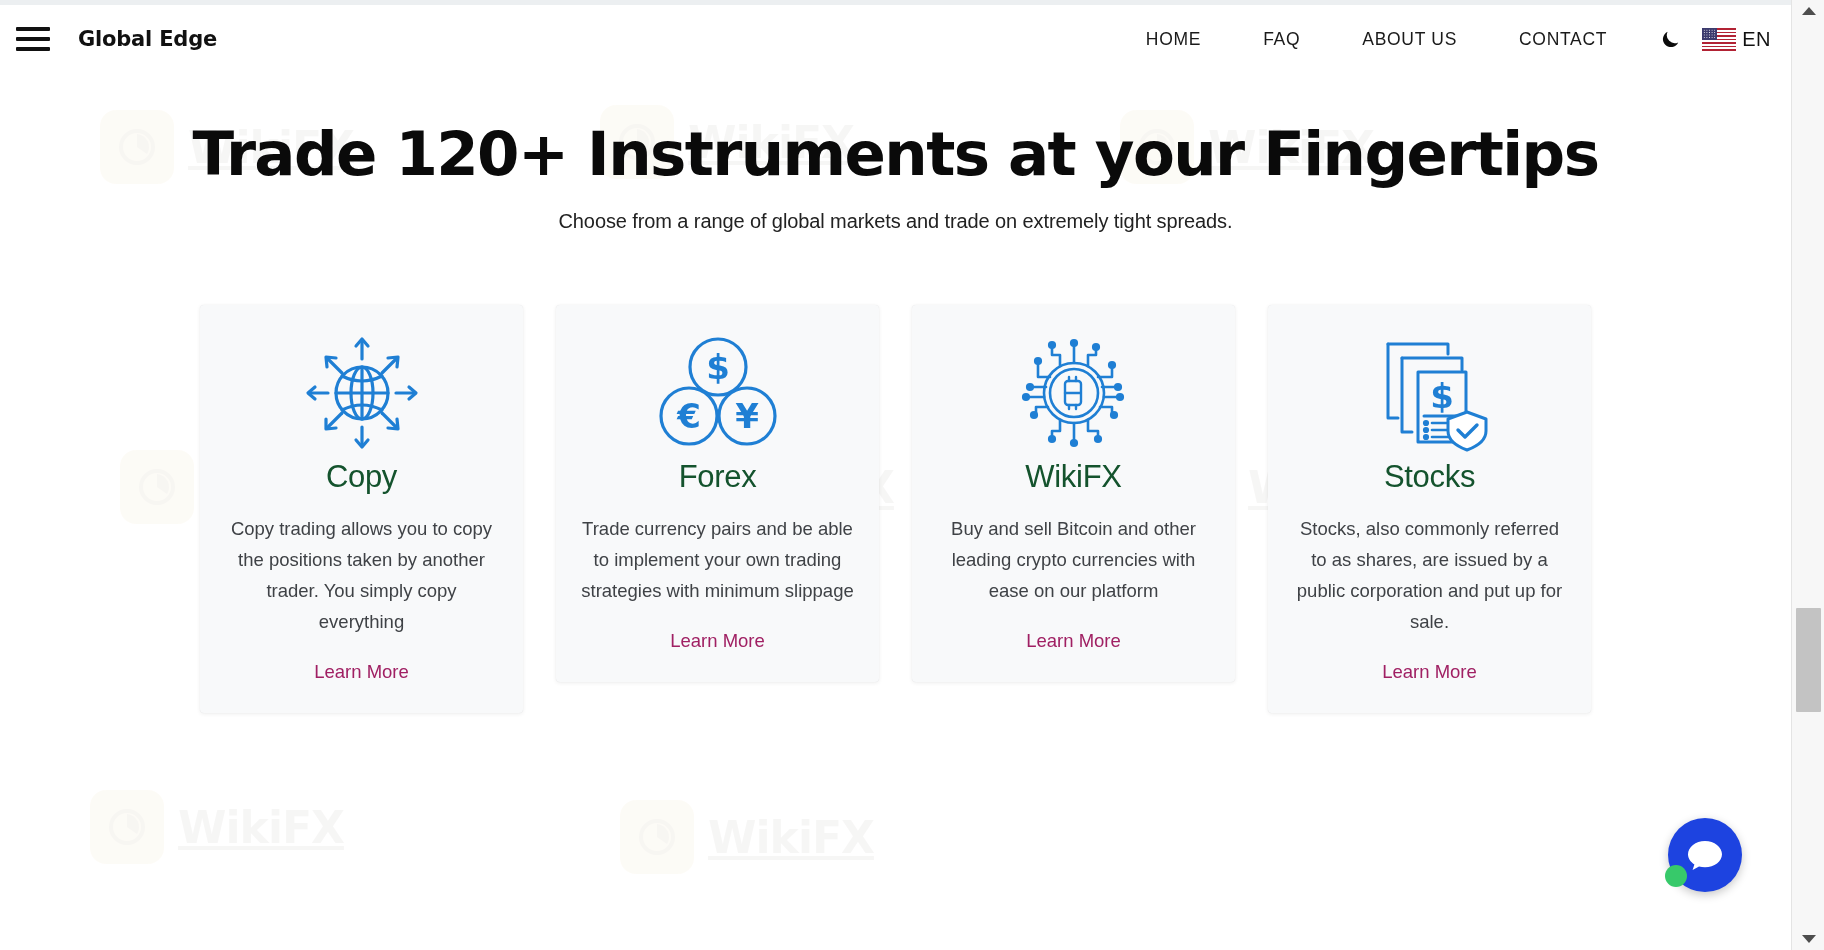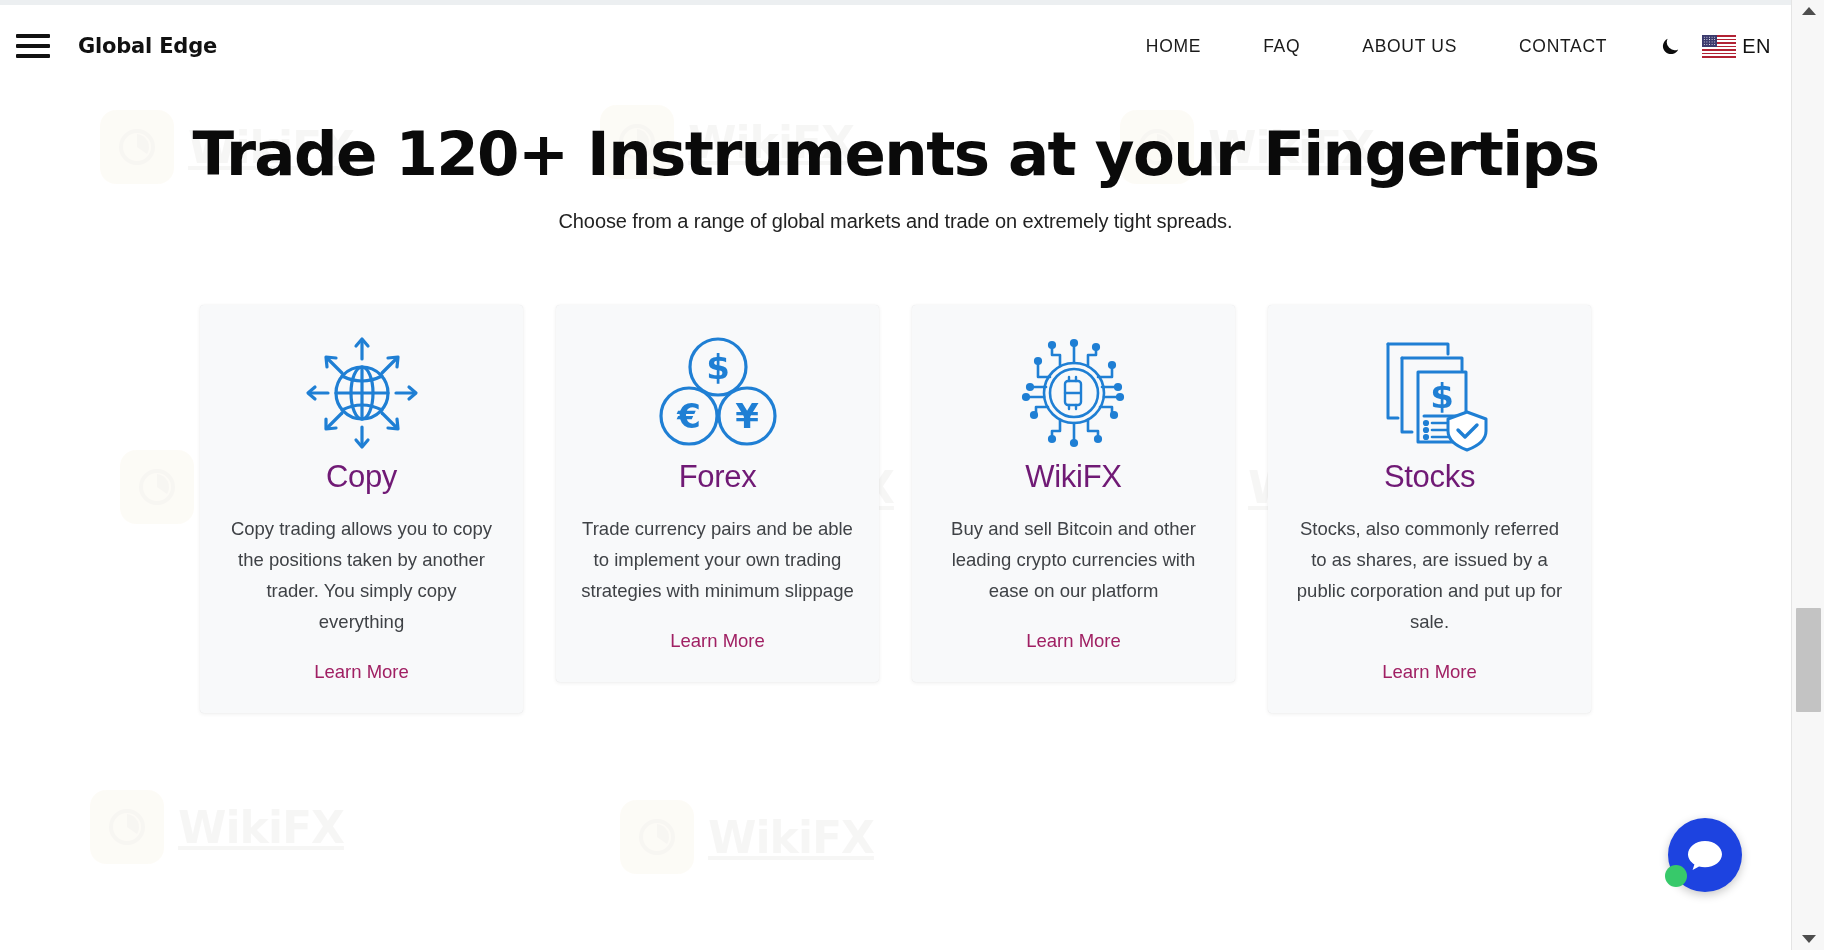--- a/index.html
+++ b/index.html
@@ -54,21 +54,21 @@
     font-size: 44px;
     color: #d9d7d4;
     letter-spacing: -1px;
     white-space: nowrap;
     text-decoration: underline;
   }
 
   
   #header {
     position: absolute;
-    left: 0; top: 11px;
+    left: 0; top: 4px;
     width: 1791px;
     height: 70px;
     background: #ffffff;
     display: flex;
     align-items: center;
     z-index: 40;
   }
   #hamburger {
     margin-left: 16px;
     width: 34px; height: 30px;
@@ -202,21 +202,21 @@
   }
   .card-icon {
     height: 120px;
     display: flex;
     align-items: center;
     justify-content: center;
     margin-bottom: 6px;
   }
   .card-title {
     font-size: 31px;
-    color: #701a75;
+    color: #14532d;
     font-weight: 400;
     letter-spacing: -0.3px;
     margin-bottom: 18px;
   }
   .card-desc {
     font-size: 18.5px;
     line-height: 31px;
     color: #3f4246;
     text-align: center;
     margin-bottom: 24px;

